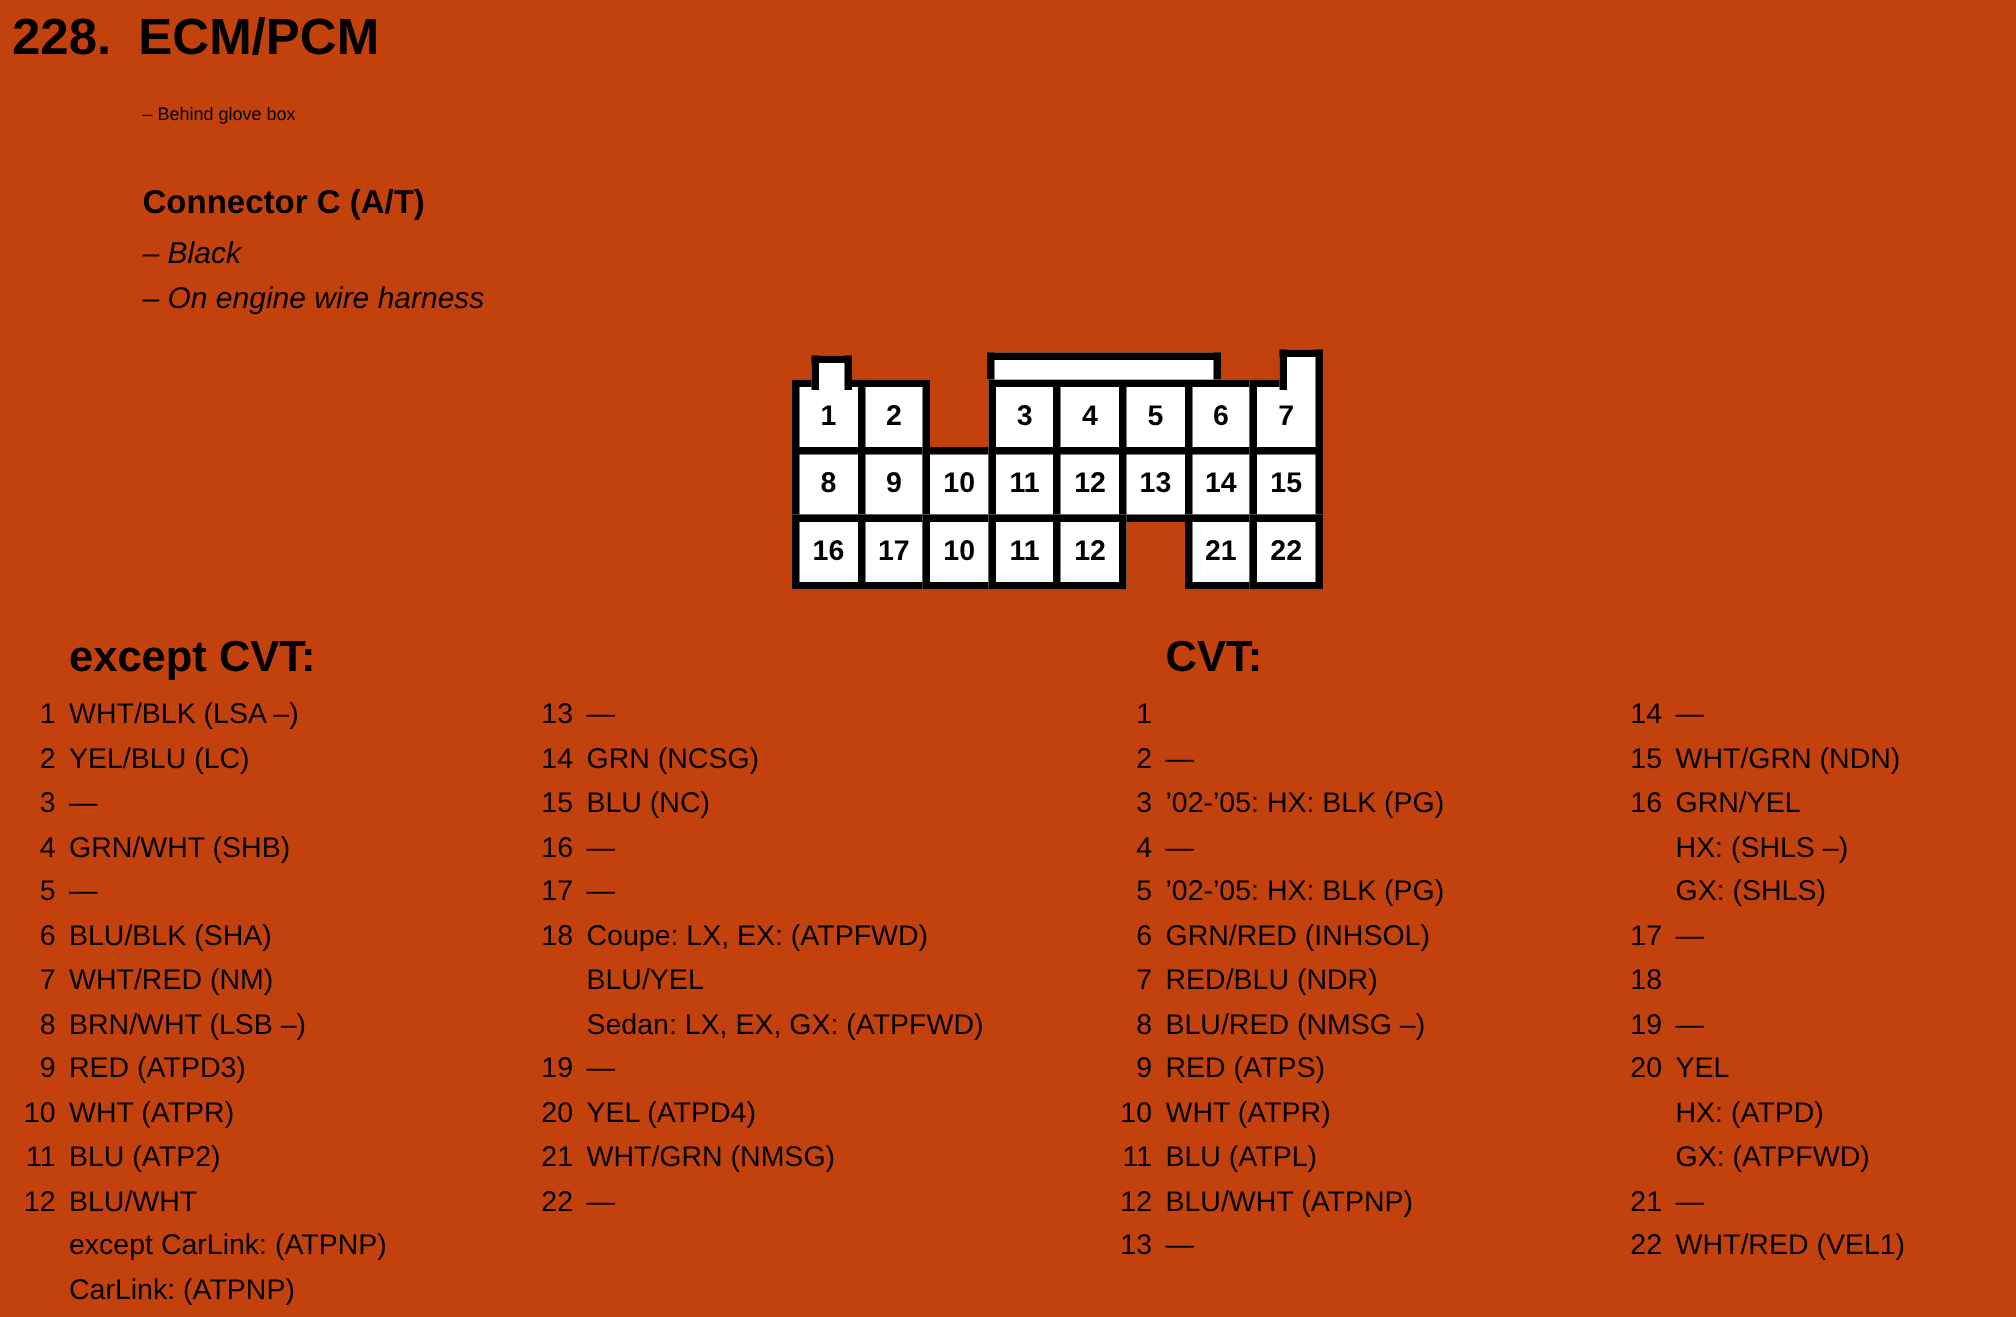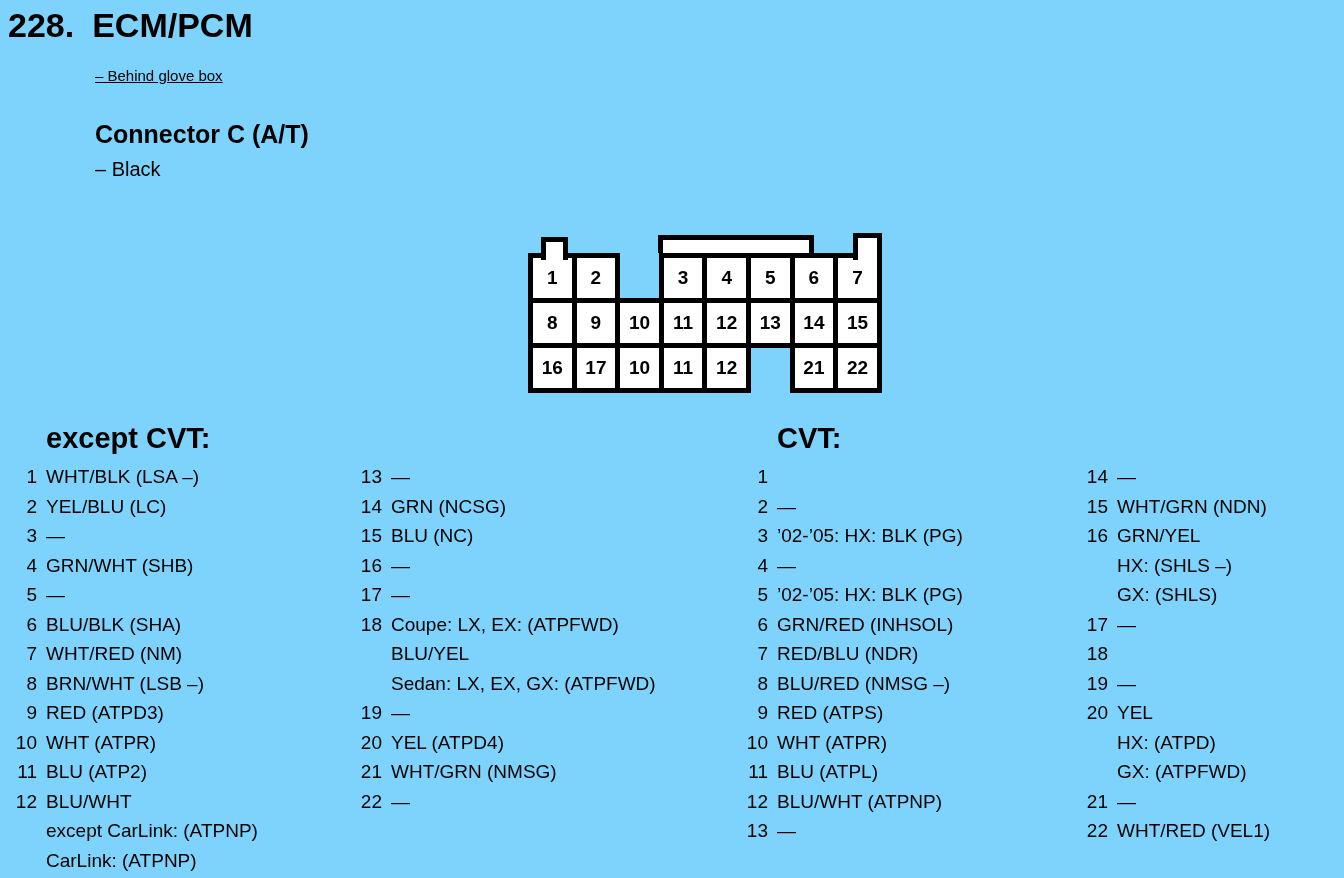--- a/index.html
+++ b/index.html
@@ -1,26 +1,26 @@
 <!DOCTYPE html>
 <html><head>
 <meta charset="utf-8">
 <style>
   html,body{margin:0;padding:0;background:#fff;}
   .page{
-    position:relative;width:1344px;height:878px;background:#7dd3fc;color:#000;
+    position:relative;width:1344px;height:878px;background:#c2410c;color:#000;
     font-family:"Liberation Sans",sans-serif;overflow:hidden;
   }
   
   .header{position:absolute;left:8px;top:6px;}
   .title-row{font-size:34px;font-weight:bold;line-height:38px;white-space:nowrap;}
   .sec-num{display:inline-block;margin-right:18px;}
-  .loc-note{font-size:15px;line-height:24px;margin:20px 0 0 87px;text-decoration:underline;}
-  .conn-title{font-size:25px;font-weight:bold;line-height:27px;margin:33px 0 0 87px;}
-  .conn-note{font-size:20px;line-height:30px;margin-left:87px;}
+  .loc-note{font-size:12px;line-height:24px;margin:20px 0 0 87px;}
+  .conn-title{font-size:22px;font-weight:bold;line-height:27px;margin:33px 0 0 87px;}
+  .conn-note{font-size:20px;line-height:30px;margin-left:87px;font-style:italic;}
   .conn-note.first{margin-top:6px;}
   
   .connector{position:absolute;left:528px;top:233px;width:354px;height:160px;}
   .pin-cell{
     position:absolute;width:48.6px;height:50px;box-sizing:border-box;
     border:5px solid #000;background:#fff;
     font-size:19px;font-weight:bold;text-align:center;line-height:39px;
   }
   .tab{position:absolute;box-sizing:border-box;background:#fff;
     border:5px solid #000;border-bottom:none;}
@@ -41,20 +41,21 @@
 
 <div class="page">
 
   <div class="header">
     <div class="title-row">
       <span class="sec-num">228.</span><span>ECM/PCM</span>
     </div>
     <div class="loc-note">– Behind glove box</div>
     <div class="conn-title">Connector C (A/T)</div>
     <div class="conn-note first">– Black</div>
+    <div class="conn-note">– On engine wire harness</div>
   </div>
 
   <div class="connector" id="connector">
     <div class="tab tab-left"></div>
     <div class="tab tab-mid"></div>
     <div class="tab tab-right"></div>
 
   <div class="pin-cell" style="left: 0px; top: 20px;">1</div>
       <div class="pin-cell" style="left: 43.6px; top: 20px;">2</div>
       <div class="pin-cell" style="left: 130.8px; top: 20px;">3</div>

